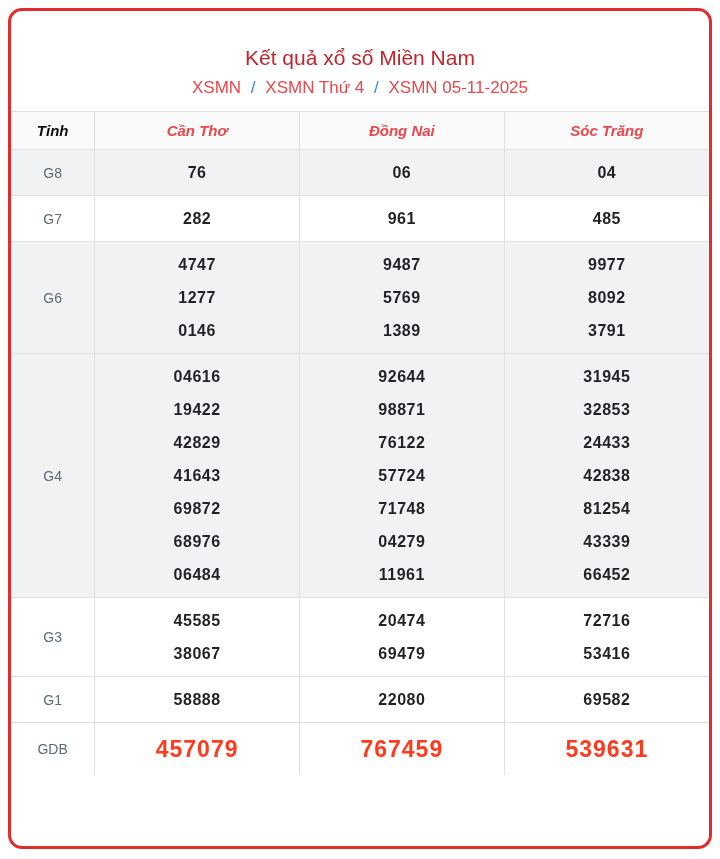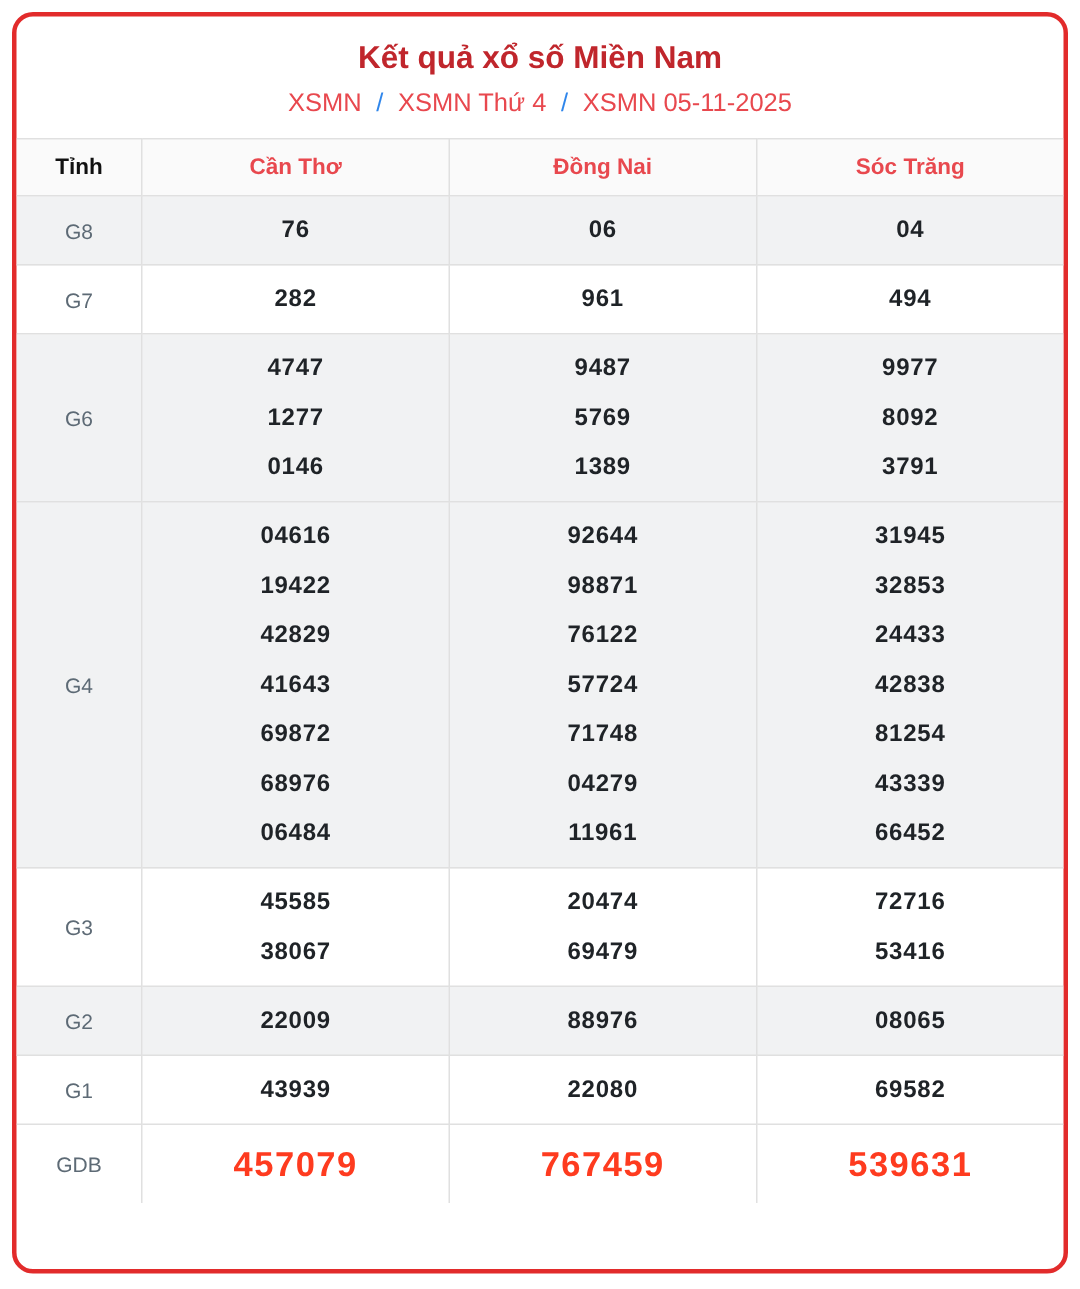--- a/index.html
+++ b/index.html
@@ -22,22 +22,23 @@
     left:8px;top:8px;right:8px;bottom:10px;
     border:3px solid var(--border-red);
     border-radius:14px;
     overflow:hidden;
     background:#fff;
   }
   .titlebar{padding-top:15px;text-align:center;}
   .page-title{
     color:var(--title-red);
     font-size:21px;
-    font-weight:bold;
+    font-weight:normal;
     line-height:25px;
+    margin-top:19px;
   }
   .breadcrumb{
     margin-top:7px;
     margin-bottom:13px;
     font-size:17px;
     line-height:21px;
     color:var(--link-red);
   }
   .breadcrumb a{
     color:var(--link-red);
@@ -60,20 +61,21 @@
   }
   .results tr>*:first-child{border-left:0;}
   .results tr>*:last-child{border-right:0;}
   .results tr:last-child td{border-bottom:0;}
   .results thead th{
     background:var(--header-bg);
     font-size:15px;
     font-weight:bold;
     height:38px;
     padding:0;
+    font-style:italic;
   }
   .results thead th.province{color:#111;}
   .results thead th.city{color:var(--link-red);cursor:pointer;}
   .results td{padding:6px 0;}
   .row-label{
     color:var(--label-gray);
     font-size:14px;
     font-weight:normal;
   }
   .prize-cell .num{
@@ -136,21 +138,21 @@
         </tr>
         <tr>
           <td class="row-label">G7</td>
           <td class="prize-cell">
             <div class="num">282</div>
           </td>
           <td class="prize-cell">
             <div class="num">961</div>
           </td>
           <td class="prize-cell">
-            <div class="num">494</div>
+            <div class="num">485</div>
           </td>
         </tr>
         <tr class="stripe">
           <td class="row-label">G6</td>
           <td class="prize-cell">
             <div class="num">4747</div>
             <div class="num">1277</div>
             <div class="num">0146</div>
           </td>
           <td class="prize-cell">
@@ -202,36 +204,24 @@
           </td>
           <td class="prize-cell">
             <div class="num">20474</div>
             <div class="num">69479</div>
           </td>
           <td class="prize-cell">
             <div class="num">72716</div>
             <div class="num">53416</div>
           </td>
         </tr>
-        <tr class="stripe">
-          <td class="row-label">G2</td>
-          <td class="prize-cell">
-            <div class="num">22009</div>
-          </td>
-          <td class="prize-cell">
-            <div class="num">88976</div>
-          </td>
-          <td class="prize-cell">
-            <div class="num">08065</div>
-          </td>
-        </tr>
         <tr>
           <td class="row-label">G1</td>
           <td class="prize-cell">
-            <div class="num">43939</div>
+            <div class="num">58888</div>
           </td>
           <td class="prize-cell">
             <div class="num">22080</div>
           </td>
           <td class="prize-cell">
             <div class="num">69582</div>
           </td>
         </tr>
         <tr class="special">
           <td class="row-label">GDB</td>

